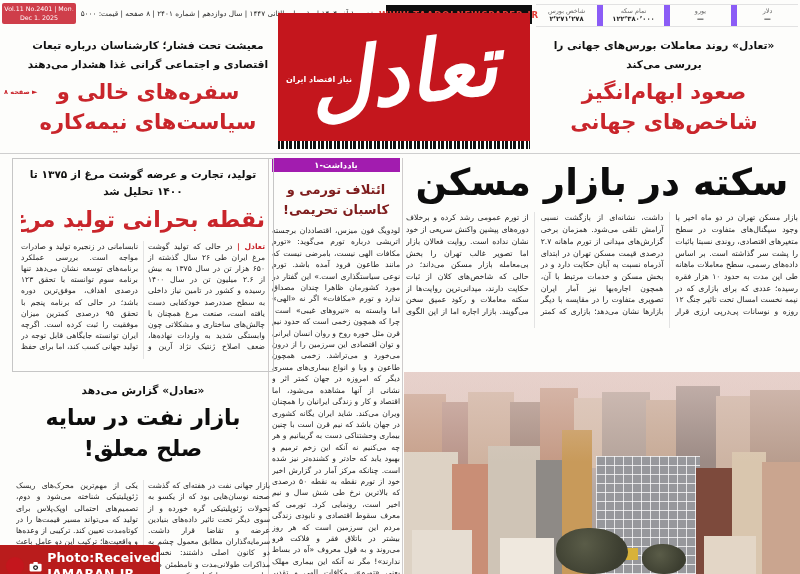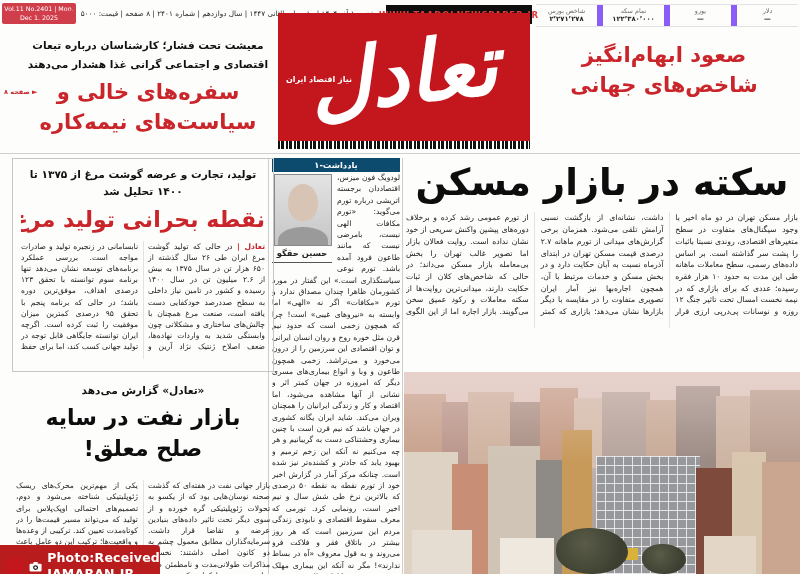--- a/index.html
+++ b/index.html
@@ -95,21 +95,21 @@
   .grid{ background-image:
       repeating-linear-gradient(90deg, rgba(255,255,255,.75) 0 1px, transparent 1px 9px),
       repeating-linear-gradient(0deg, rgba(255,255,255,.75) 0 1px, transparent 1px 9px); }
   .haze{ position:absolute; left:0; right:0; top:0; height:90px;
     background:linear-gradient(to bottom, rgba(233,212,206,.55), rgba(233,212,206,0)); }
   .tree{ position:absolute; background:radial-gradient(circle at 40% 35%, #5a5c48, #3c3e30 70%);
     border-radius:46% 54% 50% 50%; }
 
   
   .note{ position:absolute; left:272px; top:158px; width:128px; height:416px; overflow:hidden; }
-  .note-bar{ background:#0c4a6e; color:#fff; font-size:8.4px; font-weight:bold;
+  .note-bar{ background:#a21caf; color:#fff; font-size:8.4px; font-weight:bold;
     text-align:center; height:14px; line-height:14px; }
   .note-title{ font-size:13px; font-weight:bold; color:#7e1d1d; text-align:center;
     line-height:1.5; margin:8px 2px 6px; }
   .note-body{ font-size:7.6px; line-height:11.4px; text-align:justify; color:#222; }
   .portrait-wrap{ float:left; width:60px; margin:2px 5px 2px 0; }
   .portrait{ width:58px; height:72px; border:1px solid #8a8a8a; position:relative;
     background:linear-gradient(#e3e3e3,#c6c6c6); overflow:hidden; }
   .p-head{ position:absolute; top:9px; left:50%; transform:translateX(-50%);
     width:30px; height:37px; border-radius:50% 50% 46% 46%; background:#d8c4b5; }
   .p-torso{ position:absolute; bottom:-8px; left:50%; transform:translateX(-50%);
@@ -178,20 +178,21 @@
   <div class="top-story left">
     <div class="top-kicker">معیشت تحت فشار؛ کارشناسان درباره تبعات اقتصادی و اجتماعی گرانی غذا هشدار می‌دهند</div>
     <div class="top-headline">سفره‌های خالی و سیاست‌های نیمه‌کاره</div>
   </div>
   <div class="pmark pl">
     <span class="arr">►</span>
     <span>صفحه ۸</span>
   </div>
 
   <div class="top-story right">
+    <div class="top-kicker">«تعادل» روند معاملات بورس‌های جهانی را بررسی می‌کند</div>
     <div class="top-headline">صعود ابهام‌انگیز شاخص‌های جهانی</div>
 
   </div>
 
   <div class="masthead-rule"></div>
   <div class="vline v1"></div>
   <div class="vline v2"></div>
 
   <div class="lead">
     <div class="lead-headline">سکته در بازار مسکن</div>
@@ -231,28 +232,22 @@
         <div class="b win" style="left:300px;top:164px;width:52px;height:38px;background:#e3d6c6;"></div>
         <div class="tree" style="left:152px;top:156px;width:72px;height:46px;"></div>
         <div class="tree" style="left:238px;top:172px;width:44px;height:30px;"></div>
       </div>
       <div class="haze"></div>
     </div>
   </div>
 
   <div class="note">
     <div class="note-bar">یادداشت-۱</div>
+    <div class="note-title">ائتلاف تورمی و کاسبان تحریمی!</div>
     <div class="note-body">
-      <div class="portrait-wrap">
-        <div class="portrait">
-          <div class="p-head"></div>
-          <div class="p-torso"></div>
-        </div>
-        <div class="portrait-name">حسین حقگو</div>
-      </div>
       <span>لودویگ فون میزس، اقتصاددان برجسته اتریشی درباره تورم می‌گوید: «تورم مکافات الهی نیست، بامرضی نیست که مانند طاعون فرود آمده باشد. تورم نوعی سیاستگذاری است.» این گفتار در مورد کشورمان ظاهرا چندان مصداق ندارد و تورم «مکافات» اگر نه «الهی» اما وابسته به «نیروهای غیبی» است! چرا که همچون زخمی است که حدود نیم قرن مثل خوره روح و روان انسان ایرانی و توان اقتصادی این سرزمین را از درون می‌خورد و می‌تراشد. زخمی همچون طاعون و وبا و انواع بیماری‌های مسری دیگر که امروزه در جهان کمتر اثر و نشانی از آنها مشاهده می‌شود، اما اقتصاد و کار و زندگی ایرانیان را همچنان ویران می‌کند. شاید ایران یگانه کشوری در جهان باشد که نیم قرن است با چنین بیماری وحشتناکی دست به گریبانیم و هر چه می‌کنیم نه آنکه این زخم ترمیم و بهبود یابد که حادتر و کشنده‌تر نیز شده است. چنانکه مرکز آمار در گزارش اخیر خود از تورم نقطه به نقطه ۵۰ درصدی که بالاترین نرخ طی شش سال و نیم اخیر است، رونمایی کرد. تورمی که معرف سقوط اقتصادی و نابودی زندگی مردم این سرزمین است که هر روز بیشتر در باتلاق فقر و فلاکت فرو می‌روند و به قول معروف «آه در بساط ندارند»! مگر نه آنکه این بیماری مهلک یعنی «تورم»، مکافات الهی و تقدیر خداوندی نیست و بلایی انسانی است و باید با سیاستگذاری درست پیامدهایش را برچید؟ راه‌حلش هم به قول میزس بسیار ساده است...</span>
     </div>
   </div>
 
   <div class="leftcol">
     <div class="poultry-box">
       <div class="sec-kicker">تولید، تجارت و عرضه گوشت مرغ از ۱۳۷۵ تا ۱۴۰۰ تحلیل شد</div>
       <div class="sec-headline-red">نقطه بحرانی تولید مرغ</div>
       <div class="two-cols">
         <span class="lead-tag">تعادل |</span>

